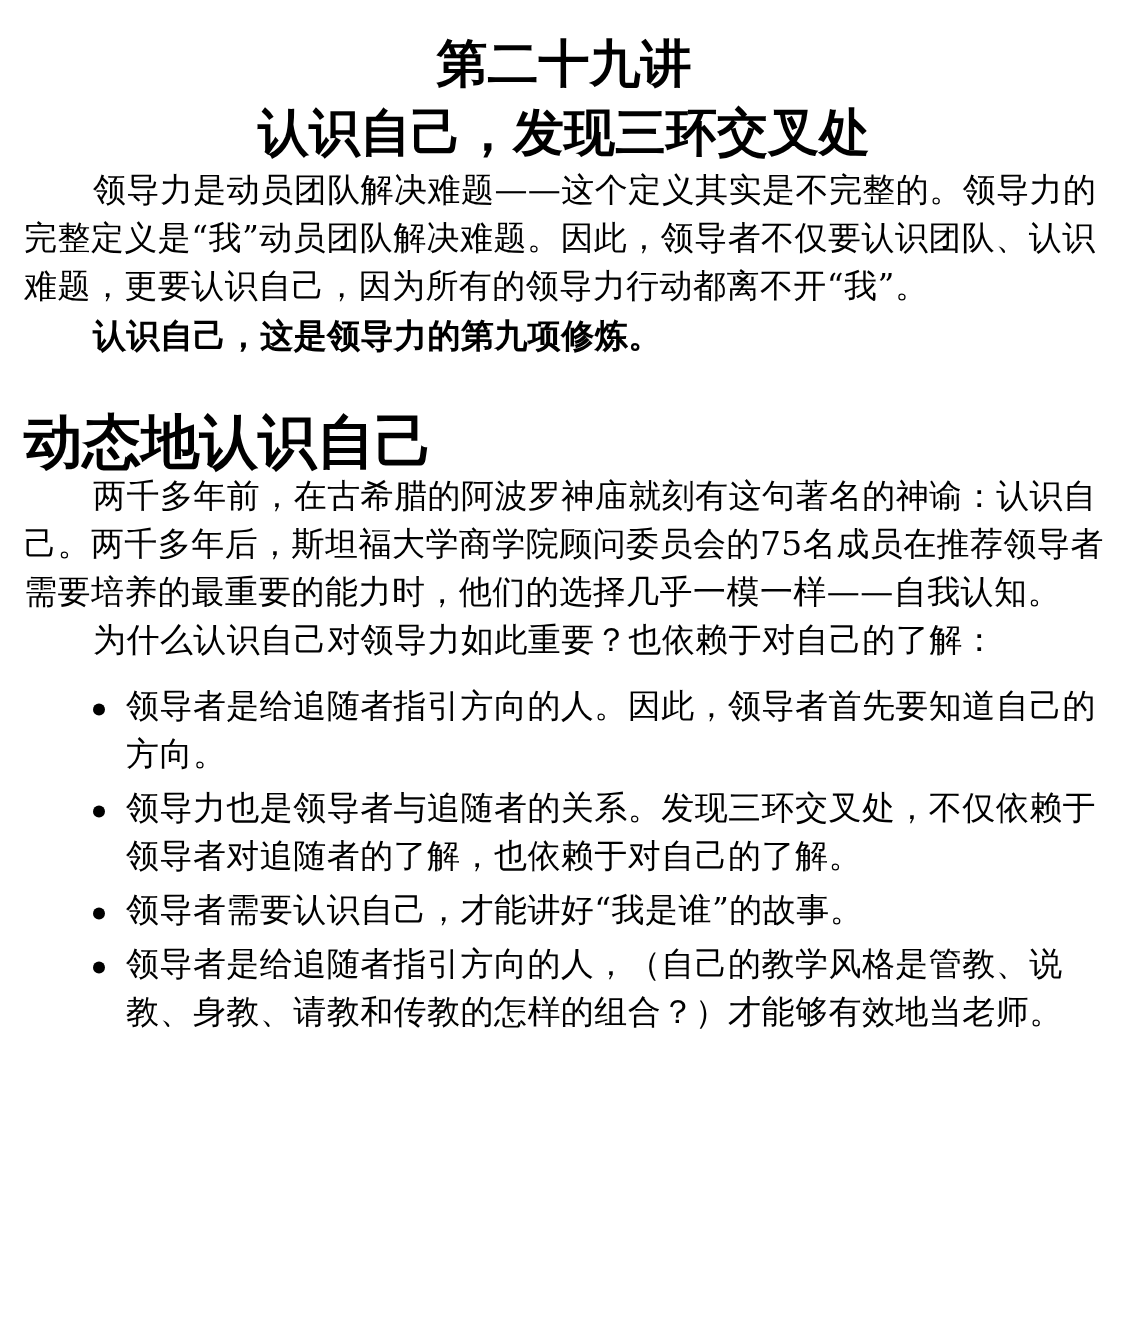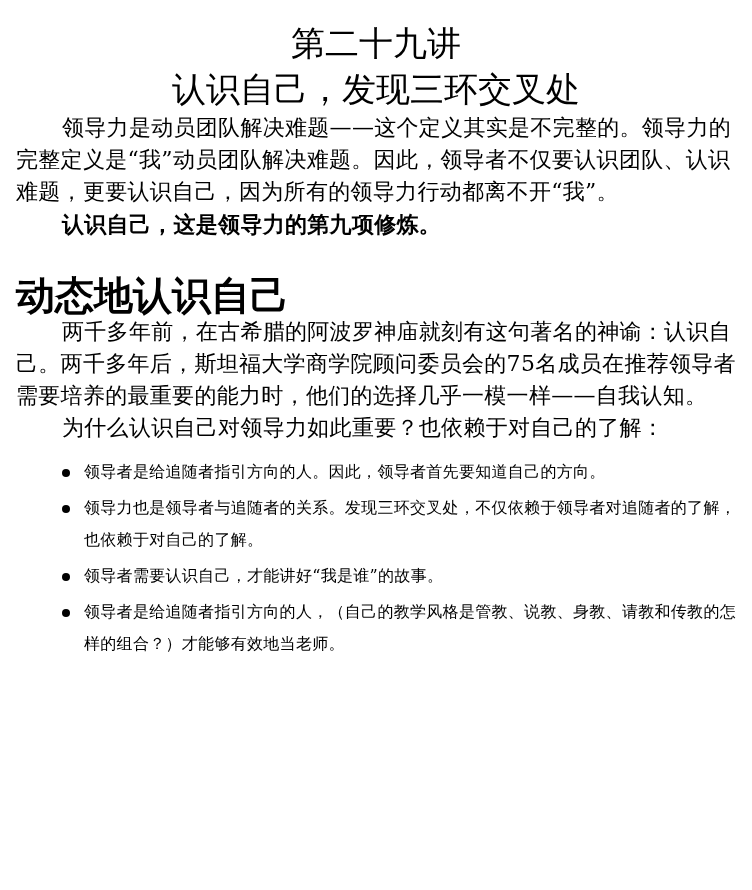--- a/index.html
+++ b/index.html
@@ -17,21 +17,21 @@
     }
     .page {
       position: absolute;
       left: 16px;
       top: 0;
       width: 720px;
     }
     .chapter-title {
       text-align: center;
       font-family: "DejaVu Sans", "Liberation Sans", sans-serif;
-      font-weight: normal;
+      font-weight: bold;
       font-size: 34px;
       line-height: 46px;
       margin: 0;
       padding-top: 20px;
       letter-spacing: 0px;
     }
     .chapter-title .line {
       display: block;
     }
     p.para {
@@ -53,21 +53,21 @@
     .p3 { margin-top: 44px; }
     .p4 { margin-top: 14px; }
     ul.answers {
       list-style: none;
       margin: 12px 0 0 0;
       padding: 0;
     }
     ul.answers li {
       position: relative;
       padding-left: 68px;
-      font-size: 16px;
+      font-size: 22px;
       line-height: 32px;
       margin-bottom: 4px;
       letter-spacing: 0.3px;
     }
     ul.answers li .bullet {
       position: absolute;
       left: 46px;
       top: 13px;
       width: 8px;
       height: 8px;

